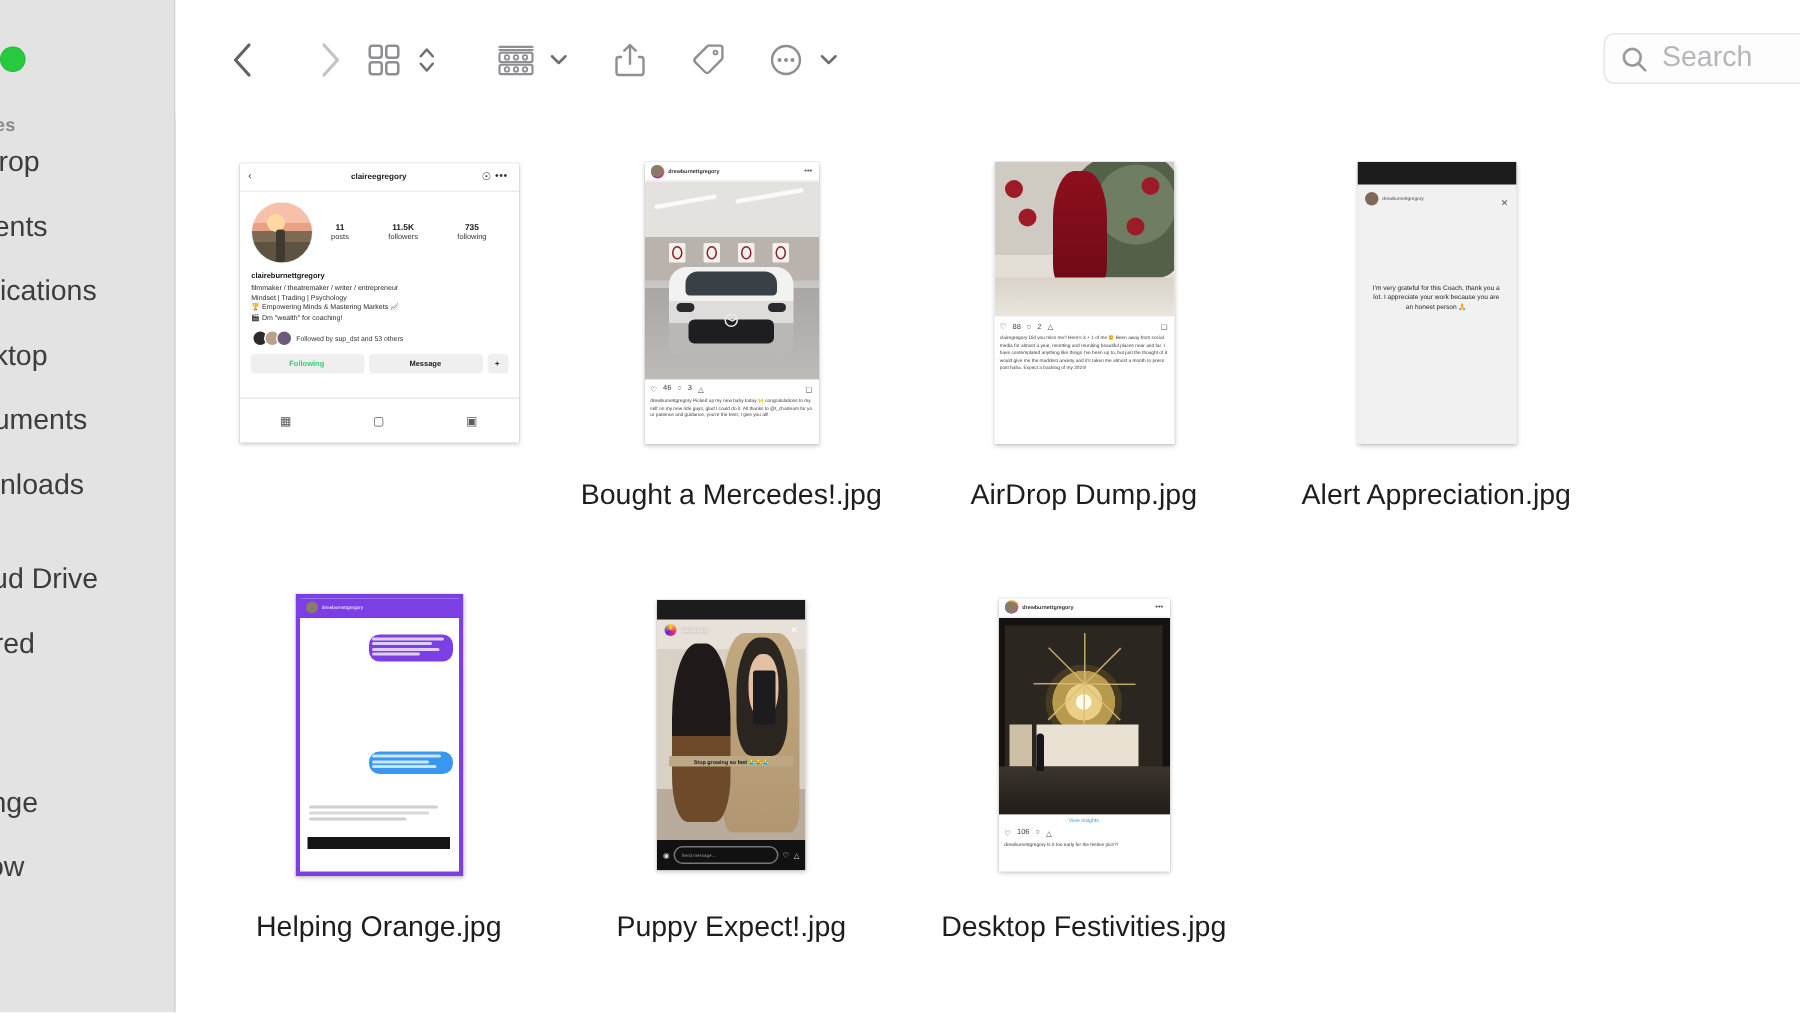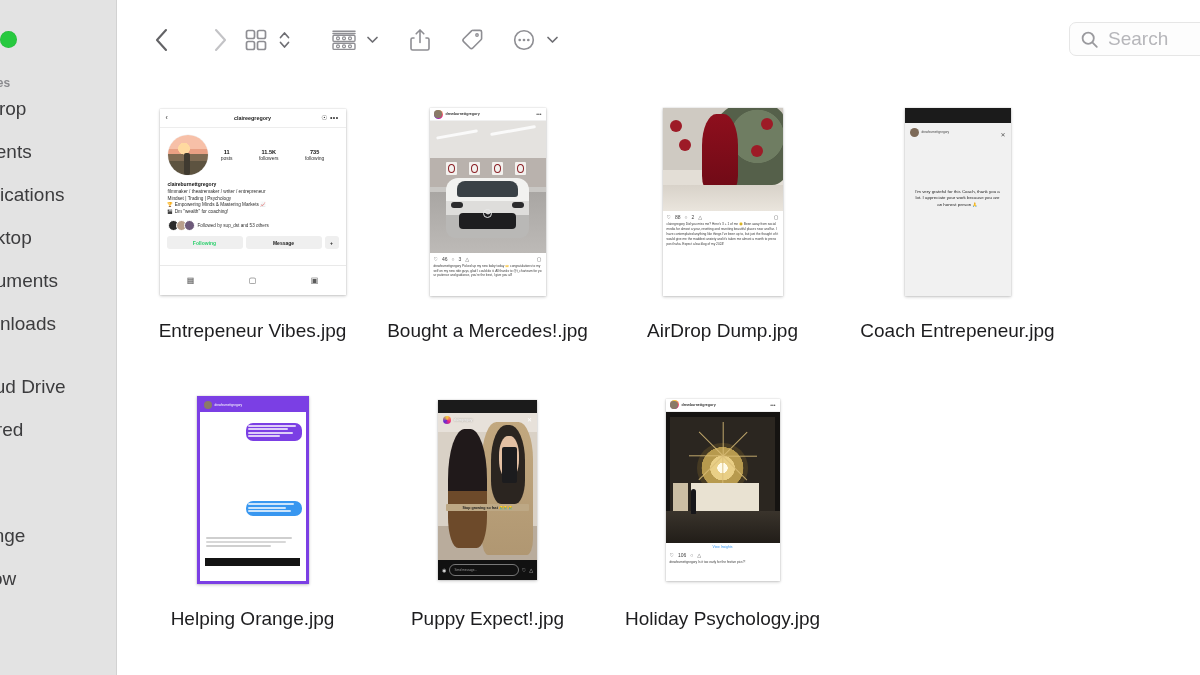--- a/index.html
+++ b/index.html
@@ -478,21 +478,20 @@
                   <div class="ig-btn sq">+</div>
                 </div>
                 <div class="ig-tabs">
                   <span>▦</span>
                   <span>▢</span>
                   <span>▣</span>
                 </div>
               </div>
             </div>
           </div>
-          <div class="fname">Entrepeneur Vibes.jpg</div>
         </div>
 
         <div class="cell">
           <div class="thumb-wrap">
             <div class="thumb" style="width:116px;height:188px;">
               <div class="post">
                 <div class="post-head">
                   <span class="post-av">
                       <i></i>
                     </span>
@@ -582,21 +581,21 @@
                   <span class="av"></span>
                   <span class="tx">drewburnettgregory</span>
                 </div>
                 <span class="x">✕</span>
                 <div class="note">
                   <span>I'm very grateful for this Coach, thank you a lot. I appreciate your work because you are an honest person 🙏</span>
                 </div>
               </div>
             </div>
           </div>
-          <div class="fname">Coach Entrepeneur.jpg</div>
+          <div class="fname">Alert Appreciation.jpg</div>
         </div>
 
         <div class="cell">
           <div class="thumb-wrap">
             <div class="thumb" style="width:112px;height:188px;">
               <div class="dm">
                 <div class="hd">
                   <span class="av"></span>
                   <span class="nm">drewburnettgregory</span>
                 </div>
@@ -684,19 +683,19 @@
                 <div class="post-actions">
                   <span>♡</span>
                   <span>106</span>
                   <span>○</span>
                   <span>△</span>
                 </div>
                 <div class="post-cap">drewburnettgregory Is it too early for the festive pics?!</div>
               </div>
             </div>
           </div>
-          <div class="fname">Holiday Psychology.jpg</div>
+          <div class="fname">Desktop Festivities.jpg</div>
         </div>
 
       </div>
     </div>
   </section>
 </div>
 
 </body></html>

